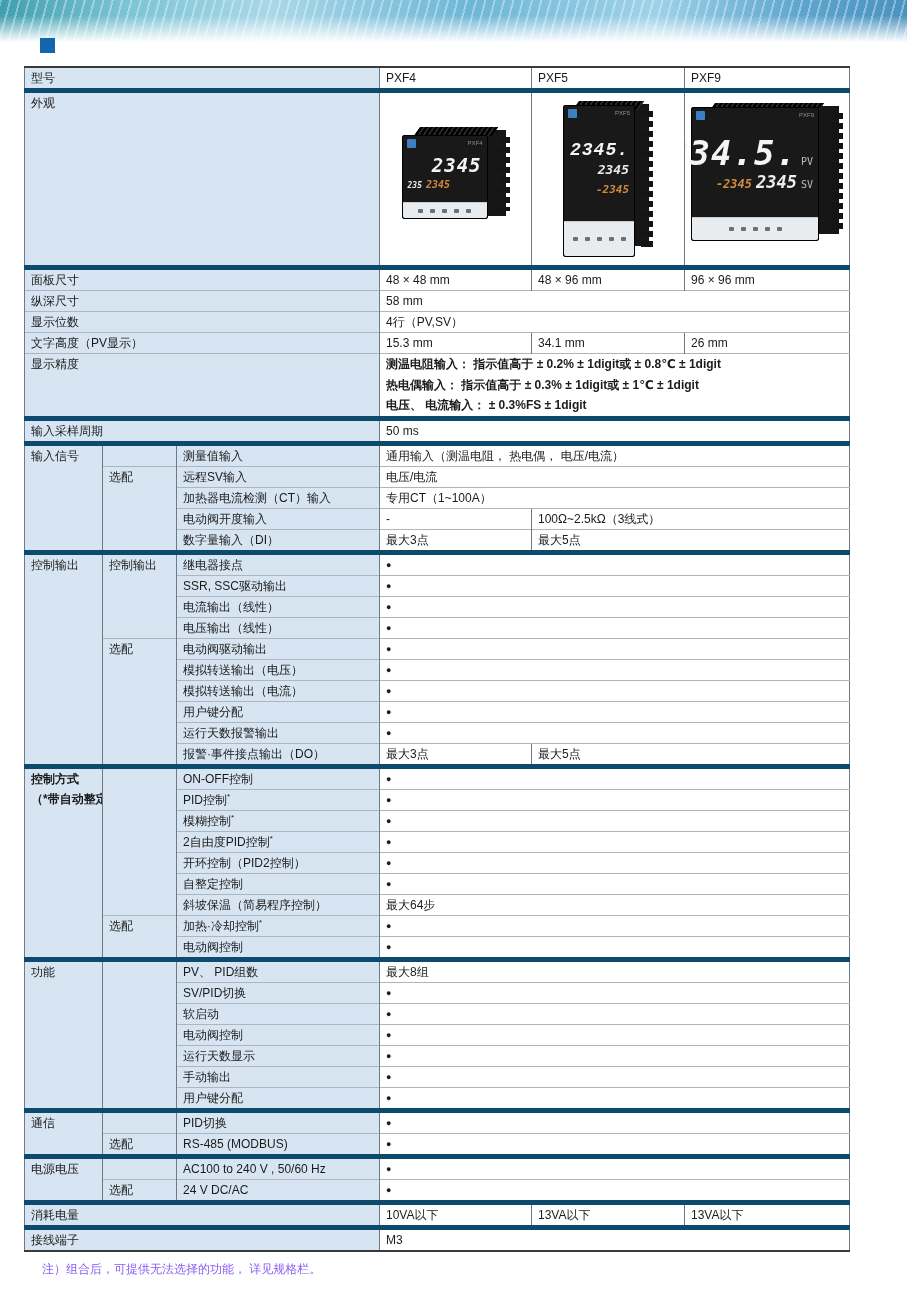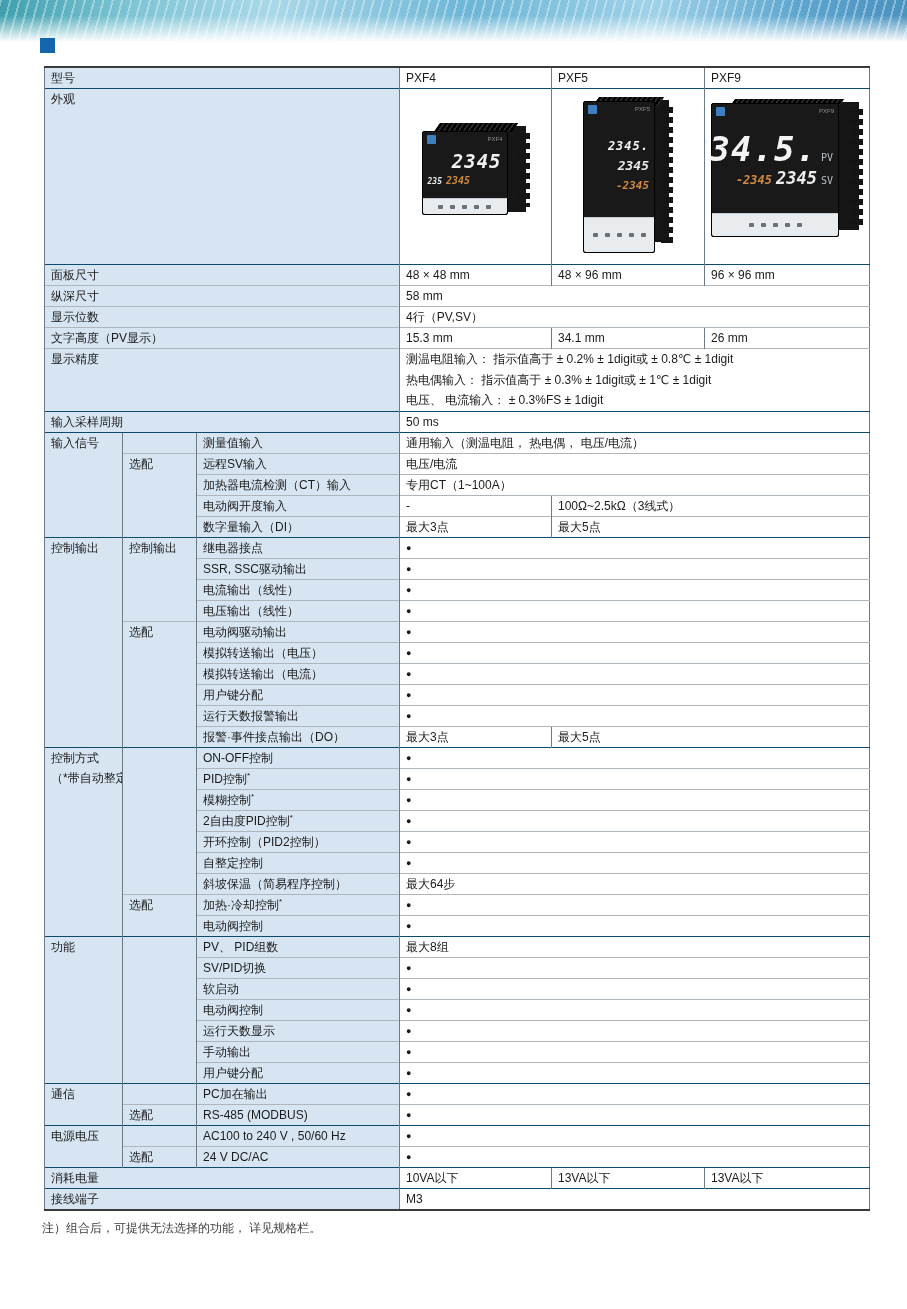--- a/index.html
+++ b/index.html
@@ -16,44 +16,44 @@
       repeating-linear-gradient(105deg, rgba(255,255,255,0.35) 0 2px, rgba(255,255,255,0) 2px 9px),
       linear-gradient(90deg,#3f9fae 0%, #7cc4d4 14%, #a9d8e8 30%, #6db6d6 52%, #9fd2e8 72%, #5ea6cf 88%, #4a92bf 100%);
   }
   
   .title-row{margin:-6px 0 13px 40px;display:flex;align-items:center;}
   .title-sq{width:15px;height:15px;background:#1565ad;margin-right:8px;flex:0 0 auto;}
   .page-title{font-size:19px;font-weight:bold;color:#1565ad;margin:0;letter-spacing:0.5px;}
   
   table.spec{
     border-collapse:collapse;table-layout:fixed;
-    margin-left:44px;width:825px;
+    margin-left:24px;width:825px;
     border-top:2px solid #3a3a3a;border-bottom:2px solid #3a3a3a;
     border-right:1px solid #6e7b87;
     font-size:12px;
   }
   table.spec td{
     height:20px;line-height:20px;padding:0 6px;white-space:nowrap;
     border-top:1px solid #aeb6bd;border-left:1px solid #6e7b87;
     overflow:hidden;
   }
-  tr.sec td{border-top:1px solid #0c4a6e;}
+  tr.sec td{border-top:5px solid #0c4a6e;}
   td.lab,td.l1,td.l2,td.l3{background:#d7e5f2;}
   td.lab{border-left:none;}
   td.l1{border-left:none;vertical-align:top;}
   td.l2{vertical-align:top;}
   td.hl{border-left:none;}
   td.val{background:#ffffff;}
   td.vtop{vertical-align:top;}
   td.dot{font-size:9px;padding-left:9px;}
-  td.multi{white-space:normal;}
+  td.multi{white-space:normal;font-weight:bold;}
   td.multi div{line-height:20.5px;white-space:nowrap;}
   td sup{font-size:8px;line-height:0;}
   
-  .note{margin:9px 0 0 42px;font-size:12px;color:#404040;}
+  .note{margin:9px 0 0 42px;font-size:12px;color:#8b5cf6;}
   
   td.devcell{vertical-align:top;text-align:center;}
   .device{position:relative;display:inline-block;text-align:left;}
   .dev-back{position:absolute;right:4px;top:3px;width:34%;height:90%;background:#161616;}
   .dev-vent{position:absolute;top:0;left:14%;width:72%;height:9px;background:#0e0e0e;transform:skewX(-35deg);
             background-image:repeating-linear-gradient(90deg,#000 0 3px,#2a2a2a 3px 5px);}
   .dev-fins{position:absolute;top:10px;right:0;width:12px;bottom:12px;
             background:repeating-linear-gradient(180deg,#141414 0 6px, rgba(0,0,0,0) 6px 10px);}
   .dev-face{position:absolute;left:0;background:#191919;border:1px solid #000;border-radius:2px;
             display:flex;flex-direction:column;}
@@ -72,21 +72,21 @@
   .dev-btns{background:#e9ecef;border-radius:0 0 2px 2px;display:flex;gap:7px;align-items:center;justify-content:center;border-top:1px solid #c6ccd2;}
   .btn-dot{width:5px;height:4px;background:#6a7075;border-radius:1px;display:inline-block;}
   
   .pxf4{width:108px;height:96px;margin-top:34px;}
   .pxf4 .dev-face{width:84px;height:82px;top:8px;}
   .pxf4 .main{font-size:19px;}
   .pxf4 .sub-w{font-size:8px;}  .pxf4 .sub-o{font-size:10px;}
   .pxf4 .dev-btns{height:15px;}
   .pxf5{width:90px;height:158px;margin-top:8px;}
   .pxf5 .dev-face{width:70px;height:150px;top:4px;}
-  .pxf5 .main{font-size:12px;}
+  .pxf5 .main{font-size:18px;font-family:Liberation Mono, monospace;}
   .pxf5 .mid{font-size:13px;}
   .pxf5 .sub-o{font-size:11px;}
   .pxf5 .dev-btns{height:34px;}
   .pxf9{width:152px;height:142px;margin-top:10px;}
   .pxf9 .dev-face{width:126px;height:132px;top:4px;}
   .pxf9 .main{font-size:34px;}
   .pxf9 .sub-o{font-size:12px;}
   .pxf9 .sub-w{font-size:17px;}
   .pxf9 .dev-btns{height:22px;}
 </style>
@@ -357,21 +357,21 @@
         <td class="l3">手动输出</td>
         <td class="val dot" colspan="3">●</td>
       </tr>
       <tr>
         <td class="l3">用户键分配</td>
         <td class="val dot" colspan="3">●</td>
       </tr>
       <tr class="sec">
         <td class="l1" rowspan="2">通信</td>
         <td class="l2 hl"></td>
-        <td class="l3">PC加在输出</td>
+        <td class="l3">PID切换</td>
         <td class="val dot" colspan="3">●</td>
       </tr>
       <tr>
         <td class="l2">选配</td>
         <td class="l3">RS-485 (MODBUS)</td>
         <td class="val dot" colspan="3">●</td>
       </tr>
       <tr class="sec">
         <td class="l1" rowspan="2">电源电压</td>
         <td class="l2 hl"></td>

